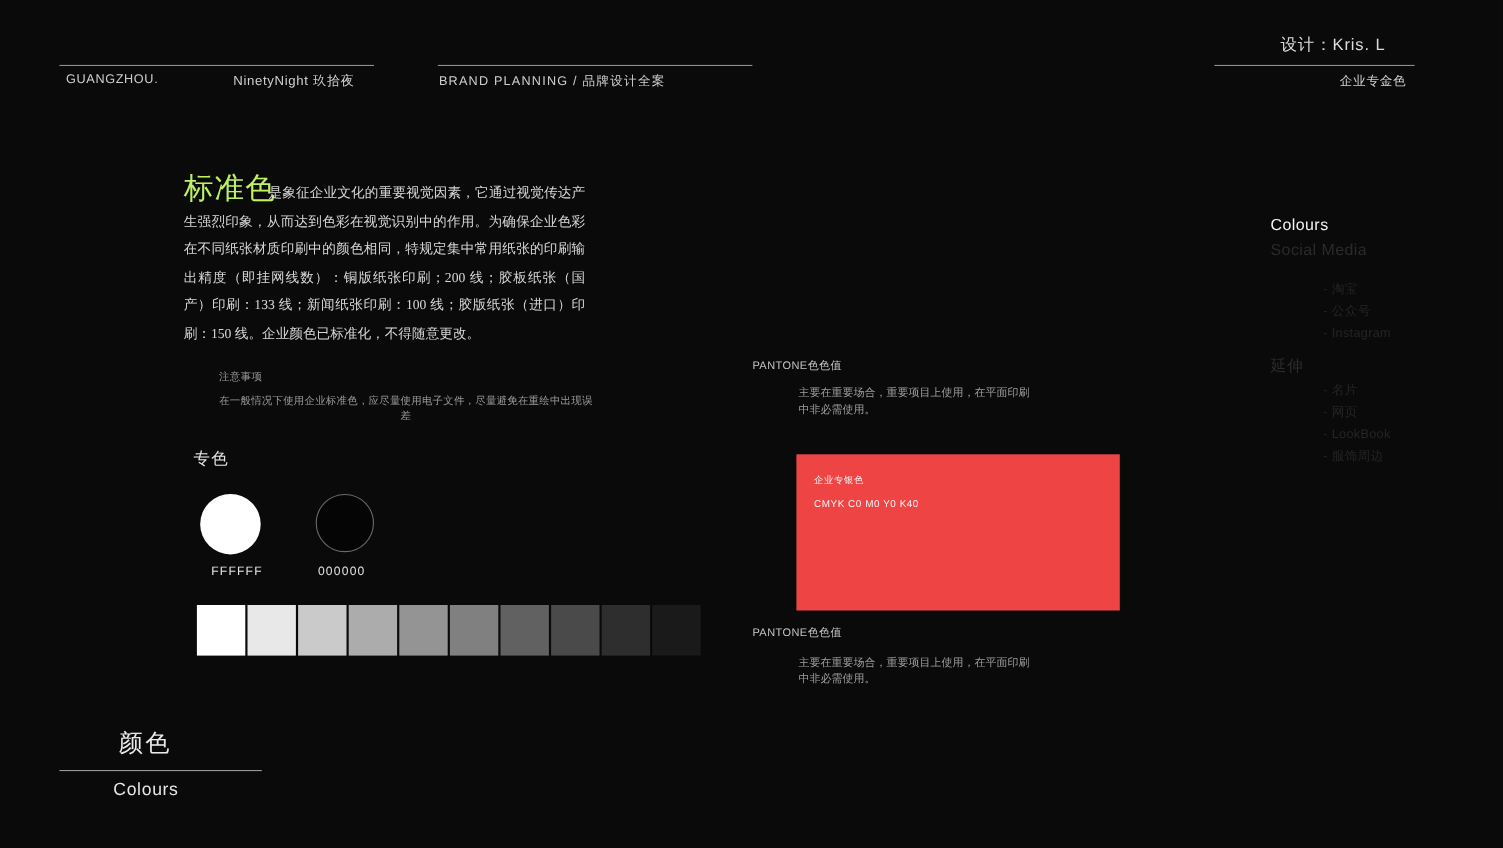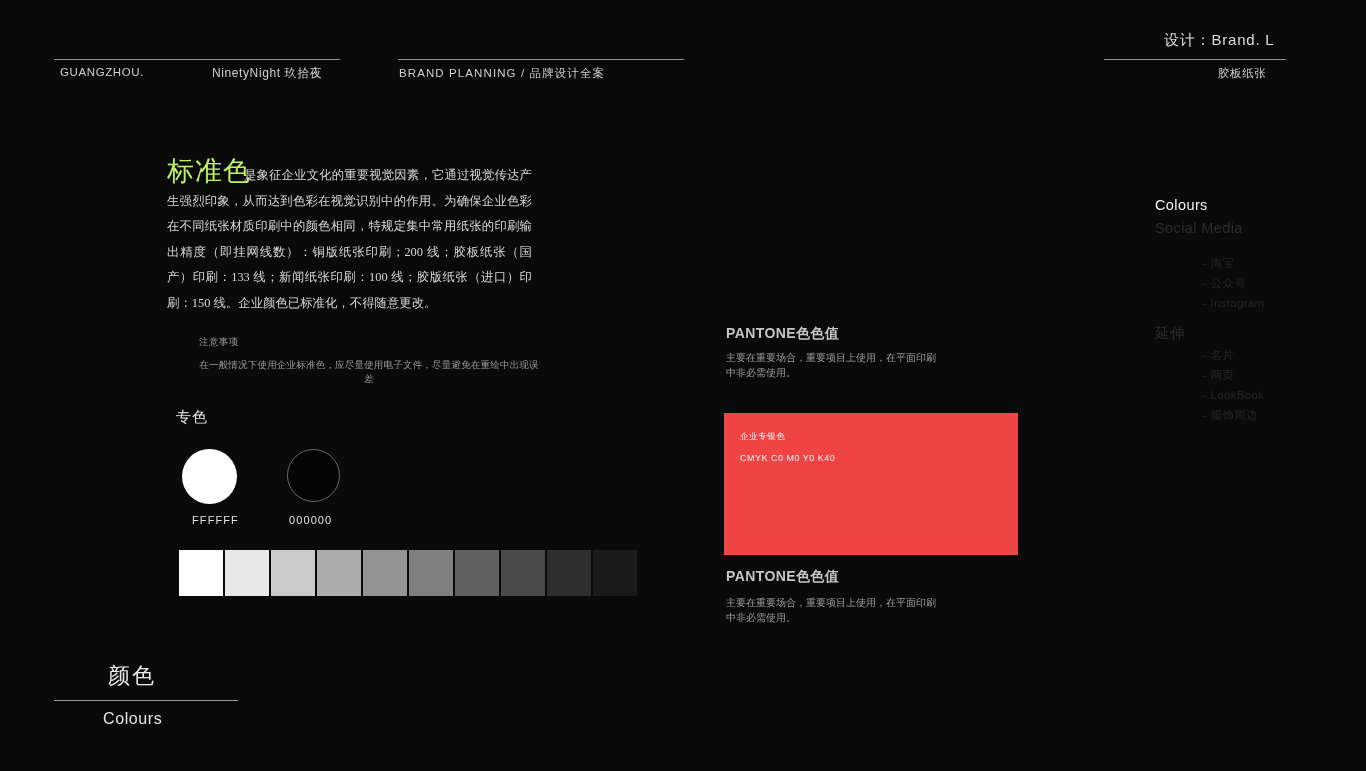--- a/index.html
+++ b/index.html
@@ -76,21 +76,21 @@
     font-family:"Liberation Serif", serif;
     font-size:8.5px; color:#f4f1e4; letter-spacing:.6px;
   }
   .panel-silver .panel-name { color:#f2f2f4; }
   .panel-cmyk {
     position:absolute; left:16px; top:40px;
     font-size:9px; color:#f6f3e8; letter-spacing:.5px;
   }
   .panel-silver .panel-cmyk { color:#f4f4f6; }
 
-  .cap-pantone { position:absolute; left:726px; font-size:14px; color:#c6c6c6; letter-spacing:.4px;font-weight:bold; }
+  .cap-pantone { position:absolute; left:684px; font-size:10px; color:#c6c6c6; letter-spacing:.4px; }
   .cap-desc {
     position:absolute; left:726px; width:210px;
     font-family:"Liberation Serif", serif;
     font-size:10px; color:#9e9e9e; line-height:15px;
   }
   .pantone-1 { top:325px; }  .desc-1 { top:350px; }
   .pantone-2 { top:568px; }  .desc-2 { top:595px; }
 
   
   .nav { position:absolute; left:1155px; top:194px; width:200px; }
@@ -123,22 +123,22 @@
 
 <div class="page" style="background: rgb(10, 10, 10);">
 
   <div class="hdr-rule rule-left"></div>
   <div class="hdr-rule rule-mid"></div>
   <div class="hdr-rule rule-right"></div>
 
   <div class="hdr-txt hdr-guangzhou">GUANGZHOU.</div>
   <div class="hdr-txt hdr-ninety">NinetyNight 玖拾夜</div>
   <div class="hdr-txt hdr-brand">BRAND PLANNING / 品牌设计全案</div>
-  <div class="hdr-txt hdr-designer">设计：Brand. L</div>
-  <div class="hdr-txt hdr-show">胶板纸张</div>
+  <div class="hdr-txt hdr-designer">设计：Kris. L</div>
+  <div class="hdr-txt hdr-show">企业专金色</div>
 
   <div class="art-title">标准色</div>
   <div class="art-body">是象征企业文化的重要视觉因素，它通过视觉传达产生强烈印象，从而达到色彩在视觉识别中的作用。为确保企业色彩在不同纸张材质印刷中的颜色相同，特规定集中常用纸张的印刷输出精度（即挂网线数）：铜版纸张印刷；200 线；胶板纸张（国产）印刷：133 线；新闻纸张印刷：100 线；胶版纸张（进口）印刷：150 线。企业颜色已标准化，不得随意更改。</div>
   <div class="note-title">注意事项</div>
   <div class="note-body">在一般情况下使用企业标准色，应尽量使用电子文件，尽量避免在重绘中出现误差</div>
 
   <div class="spot-label">专色</div>
   <div class="swatch-circle circle-white"></div>
   <div class="swatch-circle circle-black"></div>
   <div class="circle-cap cap-white">FFFFFF</div>

